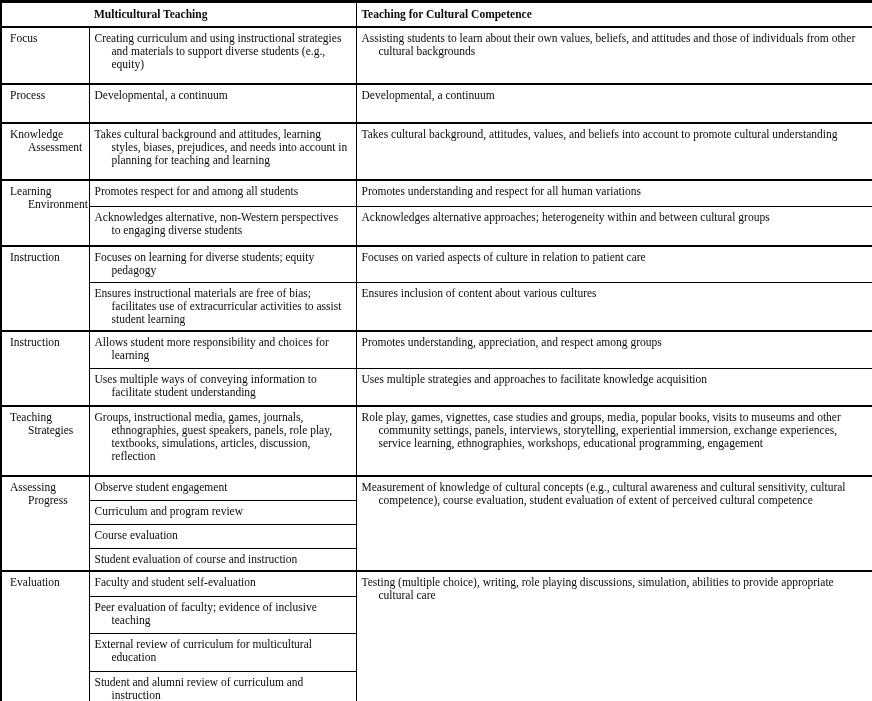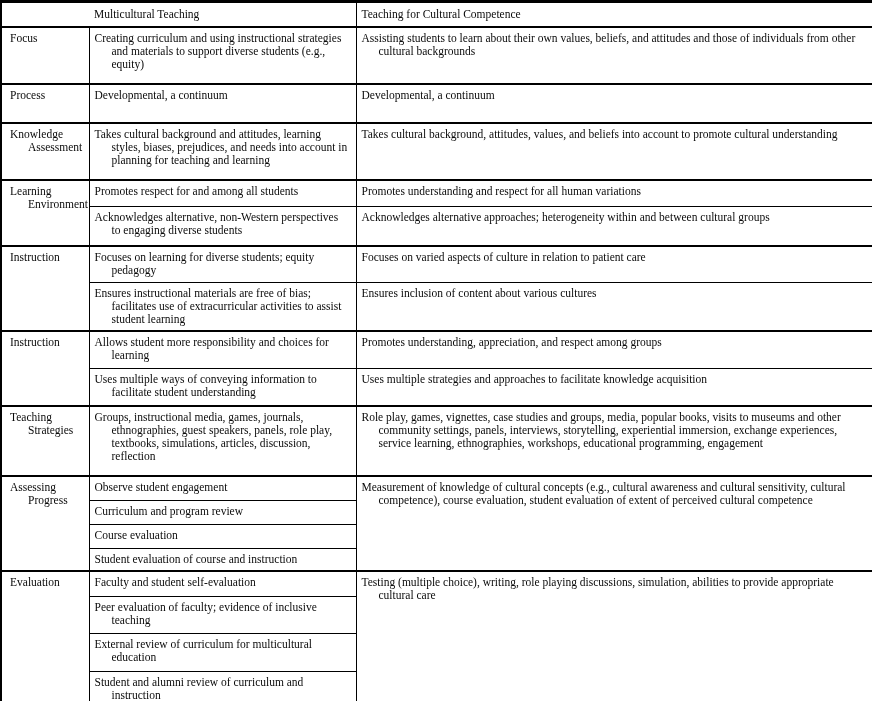--- a/index.html
+++ b/index.html
@@ -19,21 +19,21 @@
   col.c1 { width: 88px; }
   col.c2 { width: 267px; }
   col.c3 { width: 517px; }
   td, th {
     border: 1.5px solid #000;
     vertical-align: top;
     text-align: left;
     overflow: hidden;
   }
   th {
-    font-weight: normal;
+    font-weight: bold;
     padding: 5px 6px 4px 5px;
     font-size: 11.5px;
     white-space: nowrap;
     margin-left: 39px;
   }
   th.corner { border-right: hidden; }
   td.cell {
     padding: 4px 6px 4px 22px;
     text-indent: -17px;
   }

